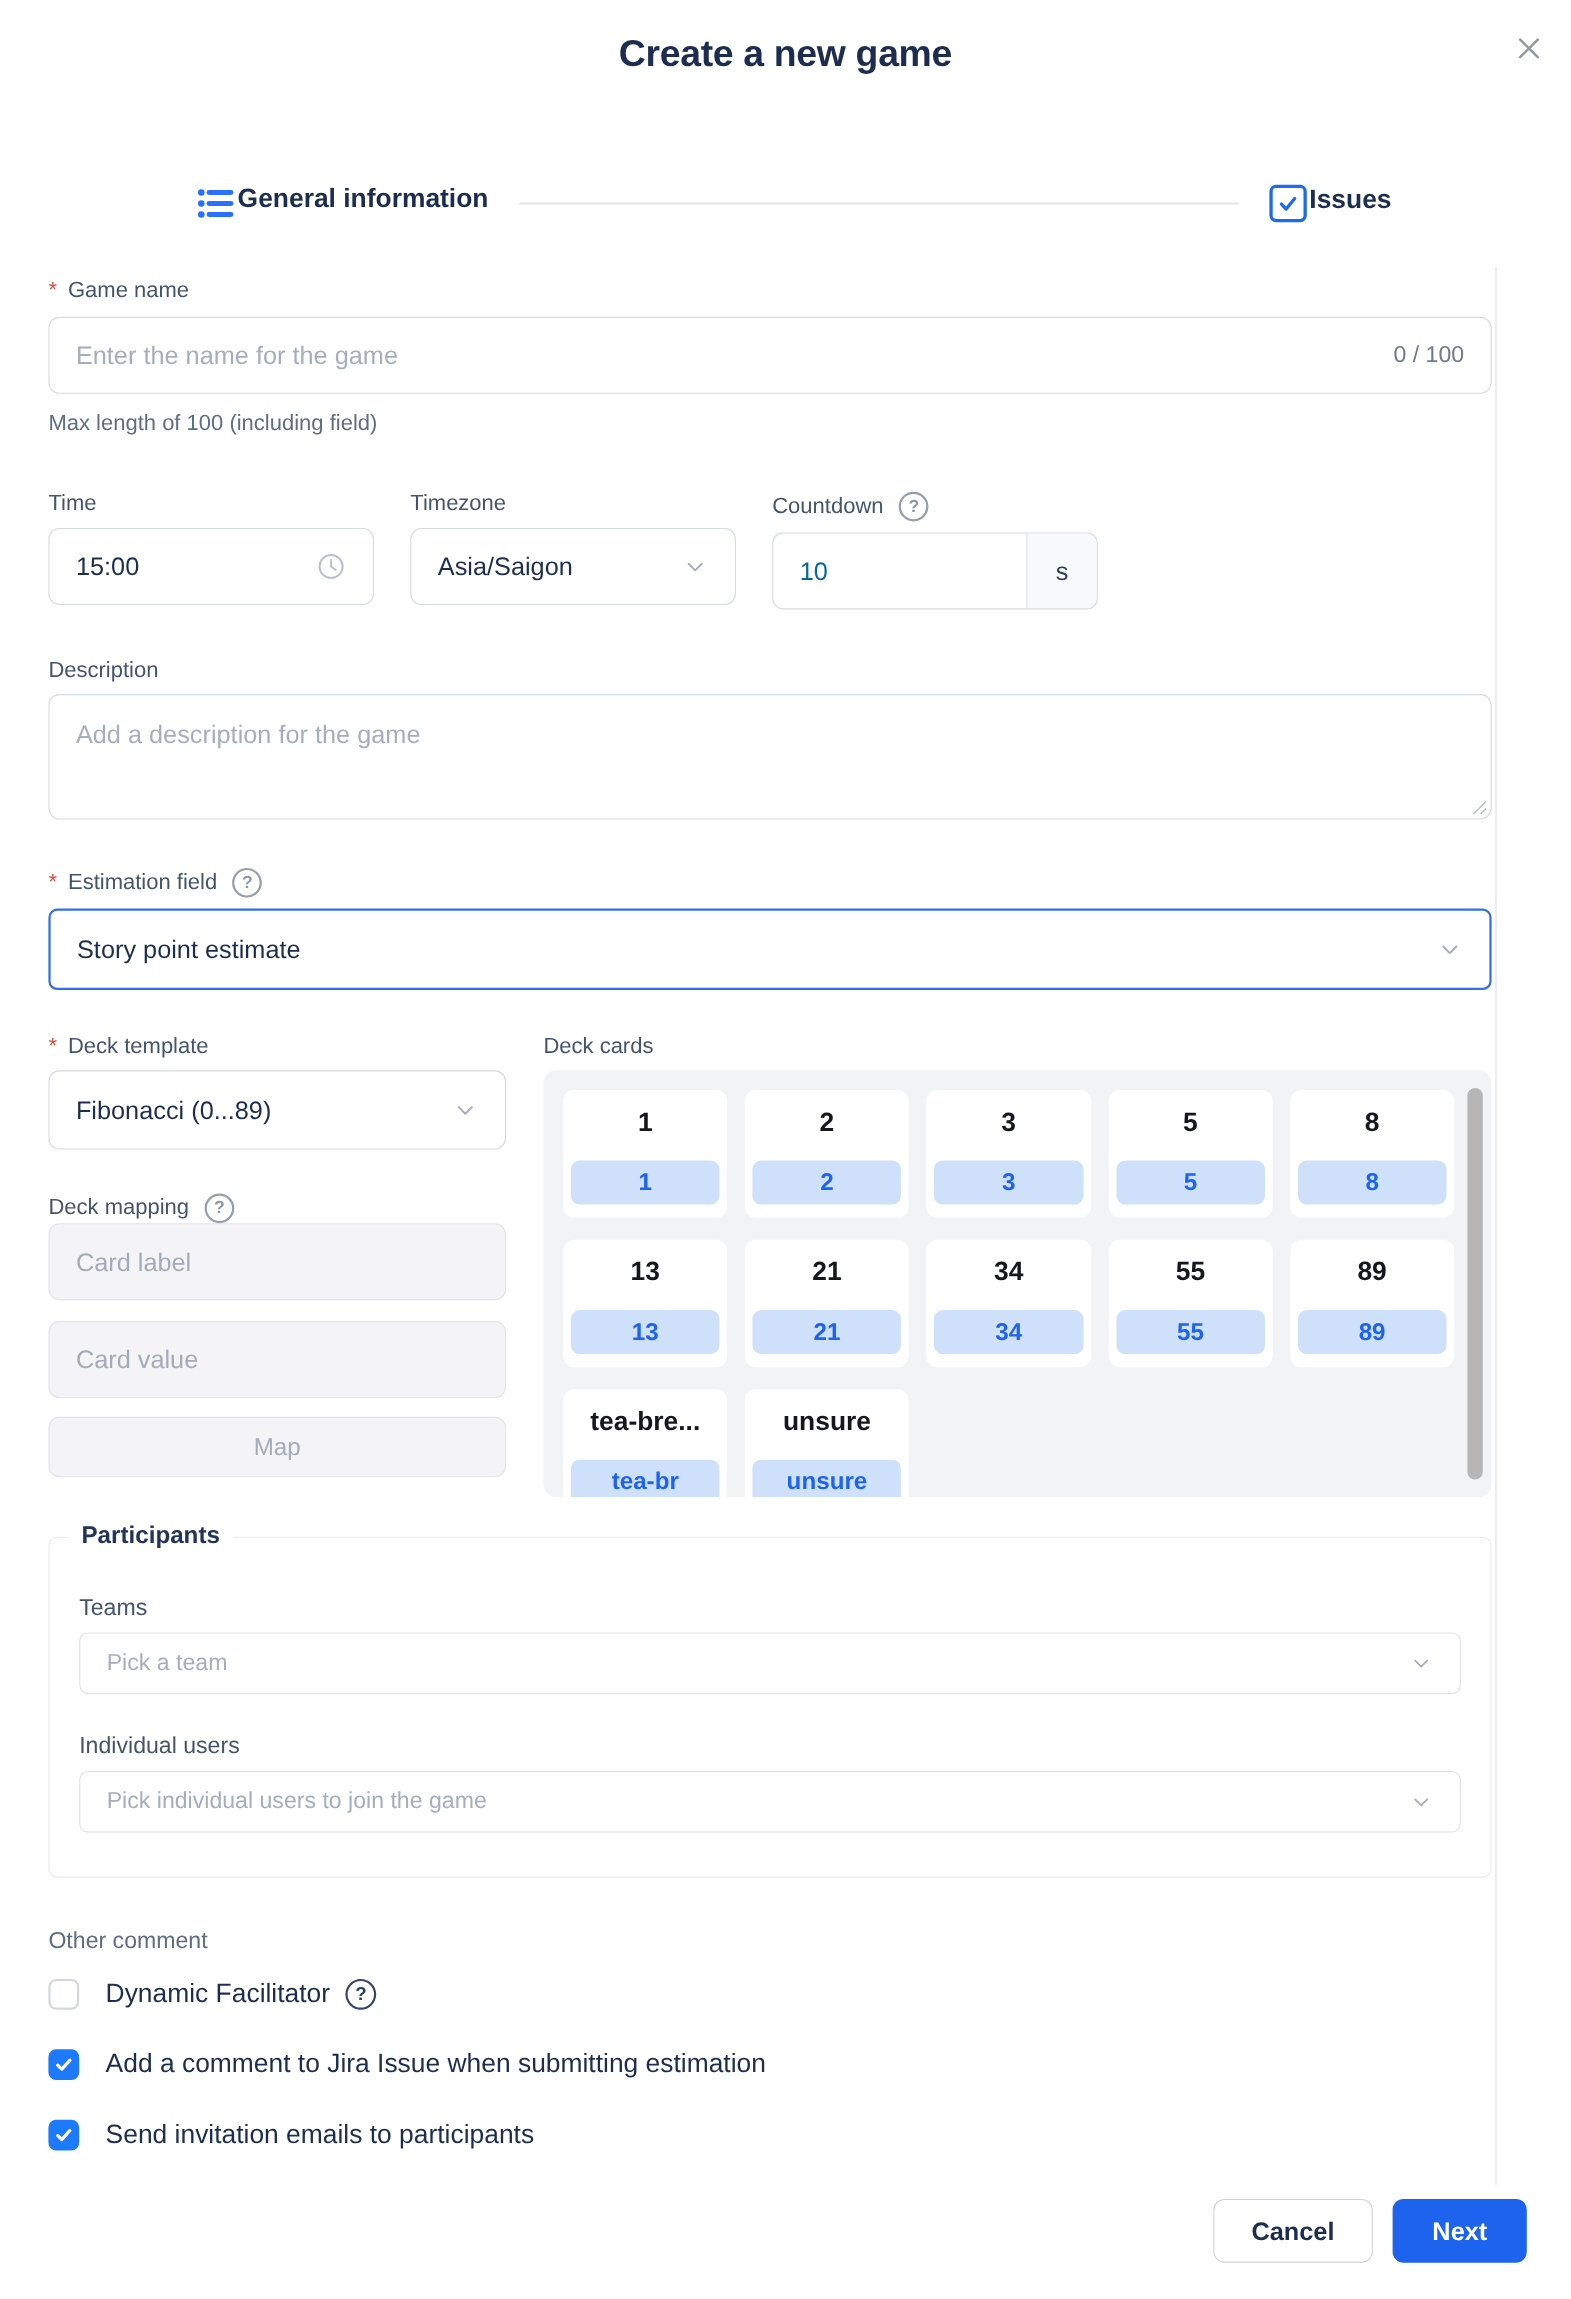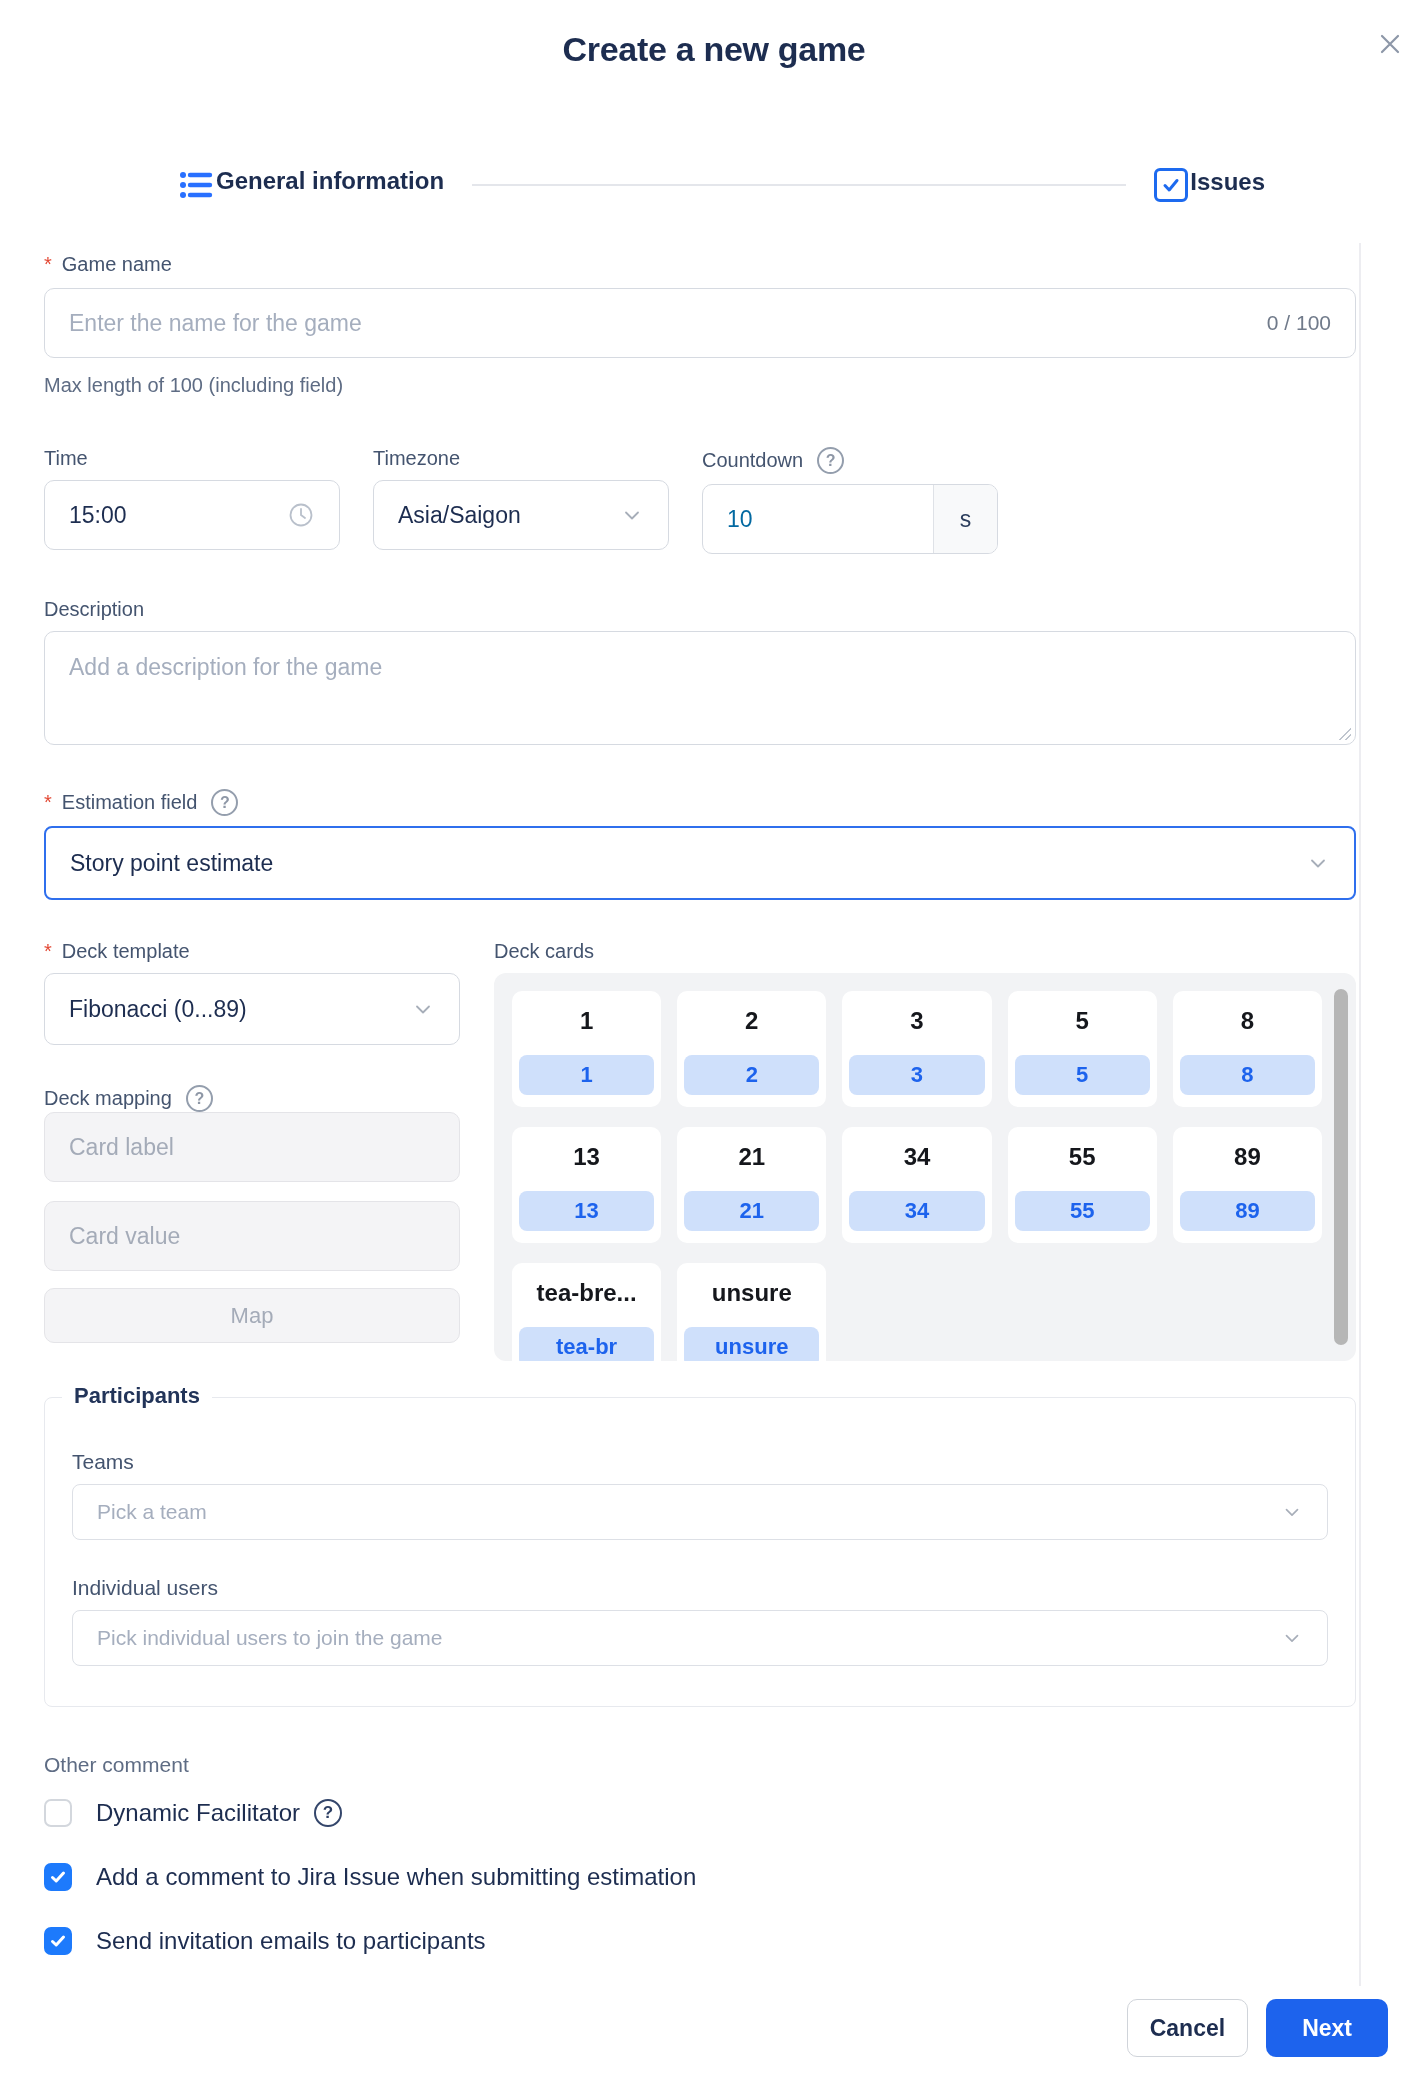--- a/index.html
+++ b/index.html
@@ -91,21 +91,21 @@
   .other-label { margin-top:46px; font-size:21px; color:#5e6c84; }
   .check-rows { margin-top:22px; display:flex; flex-direction:column; gap:36px; }
   .check-row { display:flex; align-items:center; cursor:pointer; }
   .cbox { width:28px; height:28px; border-radius:7px; border:2px solid #d3d7dd; background:#fff; display:flex; align-items:center; justify-content:center; flex:0 0 auto; }
   .cbox.checked { background:#1d7afc; border-color:#1d7afc; }
   .check-label { margin-left:24px; font-size:24px; font-weight:500; color:#1d2d50; display:flex; align-items:center; }
 
   
   .footer { margin-top:44px; display:flex; justify-content:flex-end; padding-right:40px; gap:18px; }
   .btn { height:58px; border-radius:10px; font-size:23px; font-weight:600; cursor:pointer; font-family:inherit; }
-  .btn-cancel { background:#fff; border:1px solid #d0d4da; color:#1d2d50; padding:0 22px; }
+  .btn-cancel { background:#fff; border:1px solid #d0d4da; color:#1d2d50; padding:0 34px; }
   .btn-next { background:#1d63ed; border:none; color:#fff; padding:0 36px; }
 
   svg { display:block; }
 </style>
 </head>
 <body>
 
 <div class="modal">
 
   <button class="close-btn">

